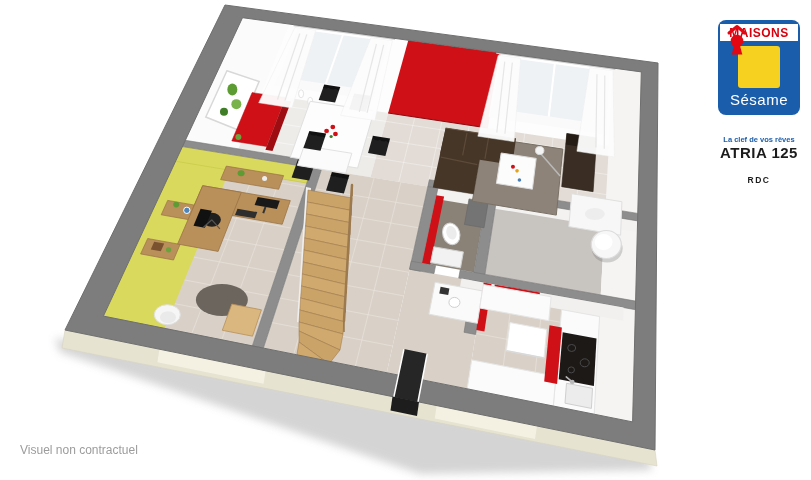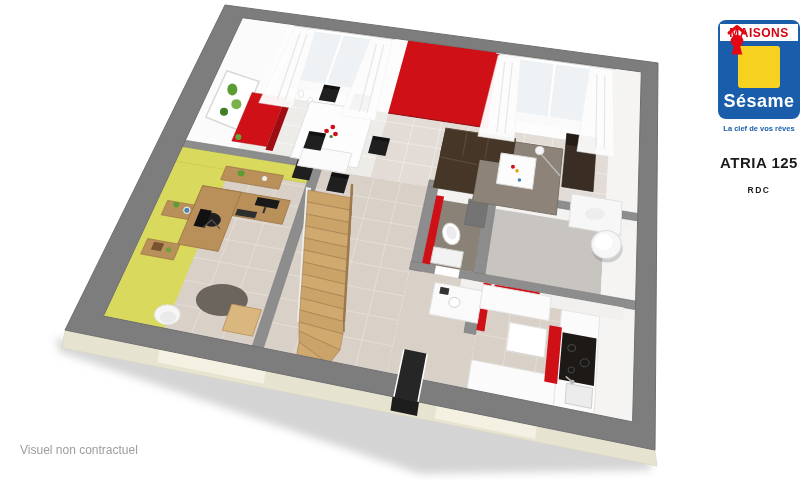--- a/index.html
+++ b/index.html
@@ -5,23 +5,23 @@
   html,body{margin:0;padding:0;background:#fff;}
   .stage{position:relative;width:811px;height:480px;background:#ffffff;overflow:hidden;
          font-family:"Liberation Sans", sans-serif;}
   svg{position:absolute;left:0;top:0;}
   .brand{position:absolute;right:9px;top:20px;width:86px;text-align:center;}
   .logo-box{width:82px;margin:0 auto;background:#1a5dab;border-radius:8px;padding:4px 0 7px 0;}
   .logo-top{background:#ffffff;color:#d6000e;font-weight:bold;font-size:12px;letter-spacing:.5px;
             padding:2px 0 1px 0;margin:0 2px;}
   .logo-key{width:42px;height:42px;background:#f6d11f;border-radius:3px;margin:5px auto 3px auto;
             display:flex;align-items:center;justify-content:center;}
-  .logo-name{color:#ffffff;font-weight:bold;font-size:18px;letter-spacing:.5px;}
-  .tagline{color:#1a5dab;font-size:7.5px;font-weight:bold;margin-top:5px;white-space:nowrap;}
-  .plan-title{color:#1c1c1c;font-weight:bold;font-size:15px;letter-spacing:.5px;margin-top:21px;white-space:nowrap;}
+  .logo-name{color:#ffffff;font-weight:normal;font-size:15px;letter-spacing:.5px;}
+  .tagline{color:#1a5dab;font-size:7.5px;font-weight:bold;margin-top:20px;white-space:nowrap;}
+  .plan-title{color:#1c1c1c;font-weight:bold;font-size:15px;letter-spacing:.5px;white-space:nowrap;}
   .plan-subtitle{color:#1c1c1c;font-weight:bold;font-size:8.5px;letter-spacing:1.5px;margin-top:14px;}
   .disclaimer{position:absolute;left:20px;top:443px;color:#9c9c9c;font-size:12px;}
 </style>
 </head>
 <body>
 
 <div class="stage">
   <svg id="plan-svg" width="811" height="480" viewBox="0 0 811 480">
       <defs>
         <filter id="soft" x="-20%" y="-20%" width="140%" height="140%">

